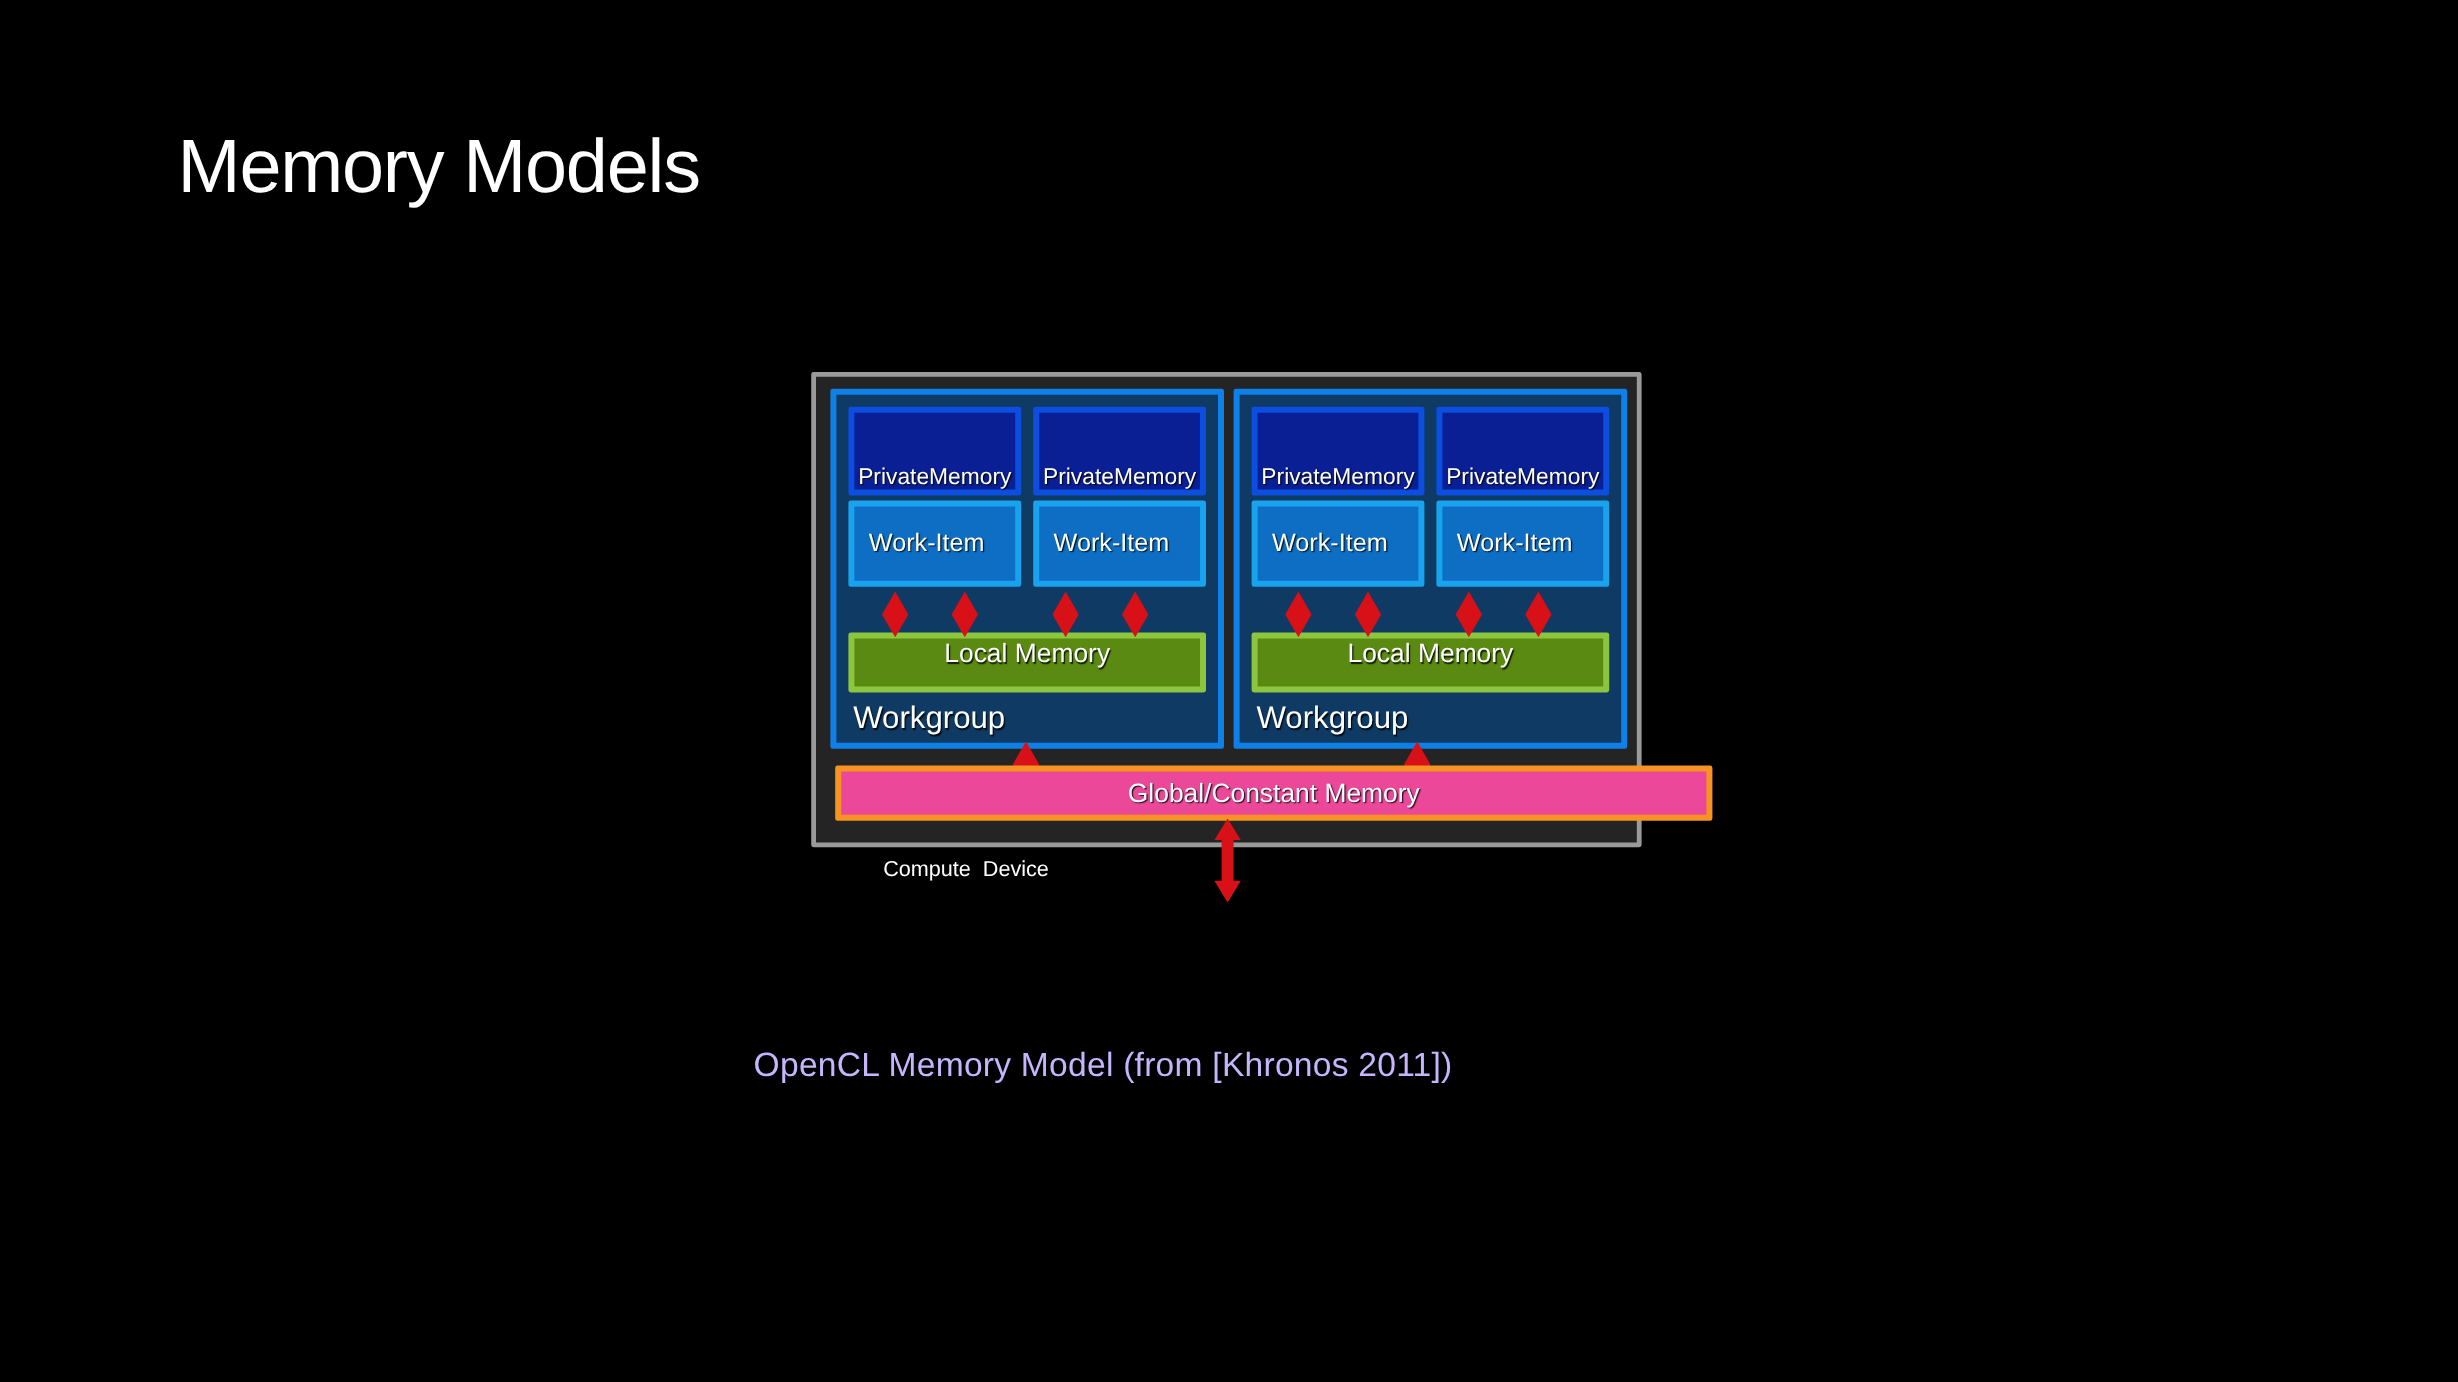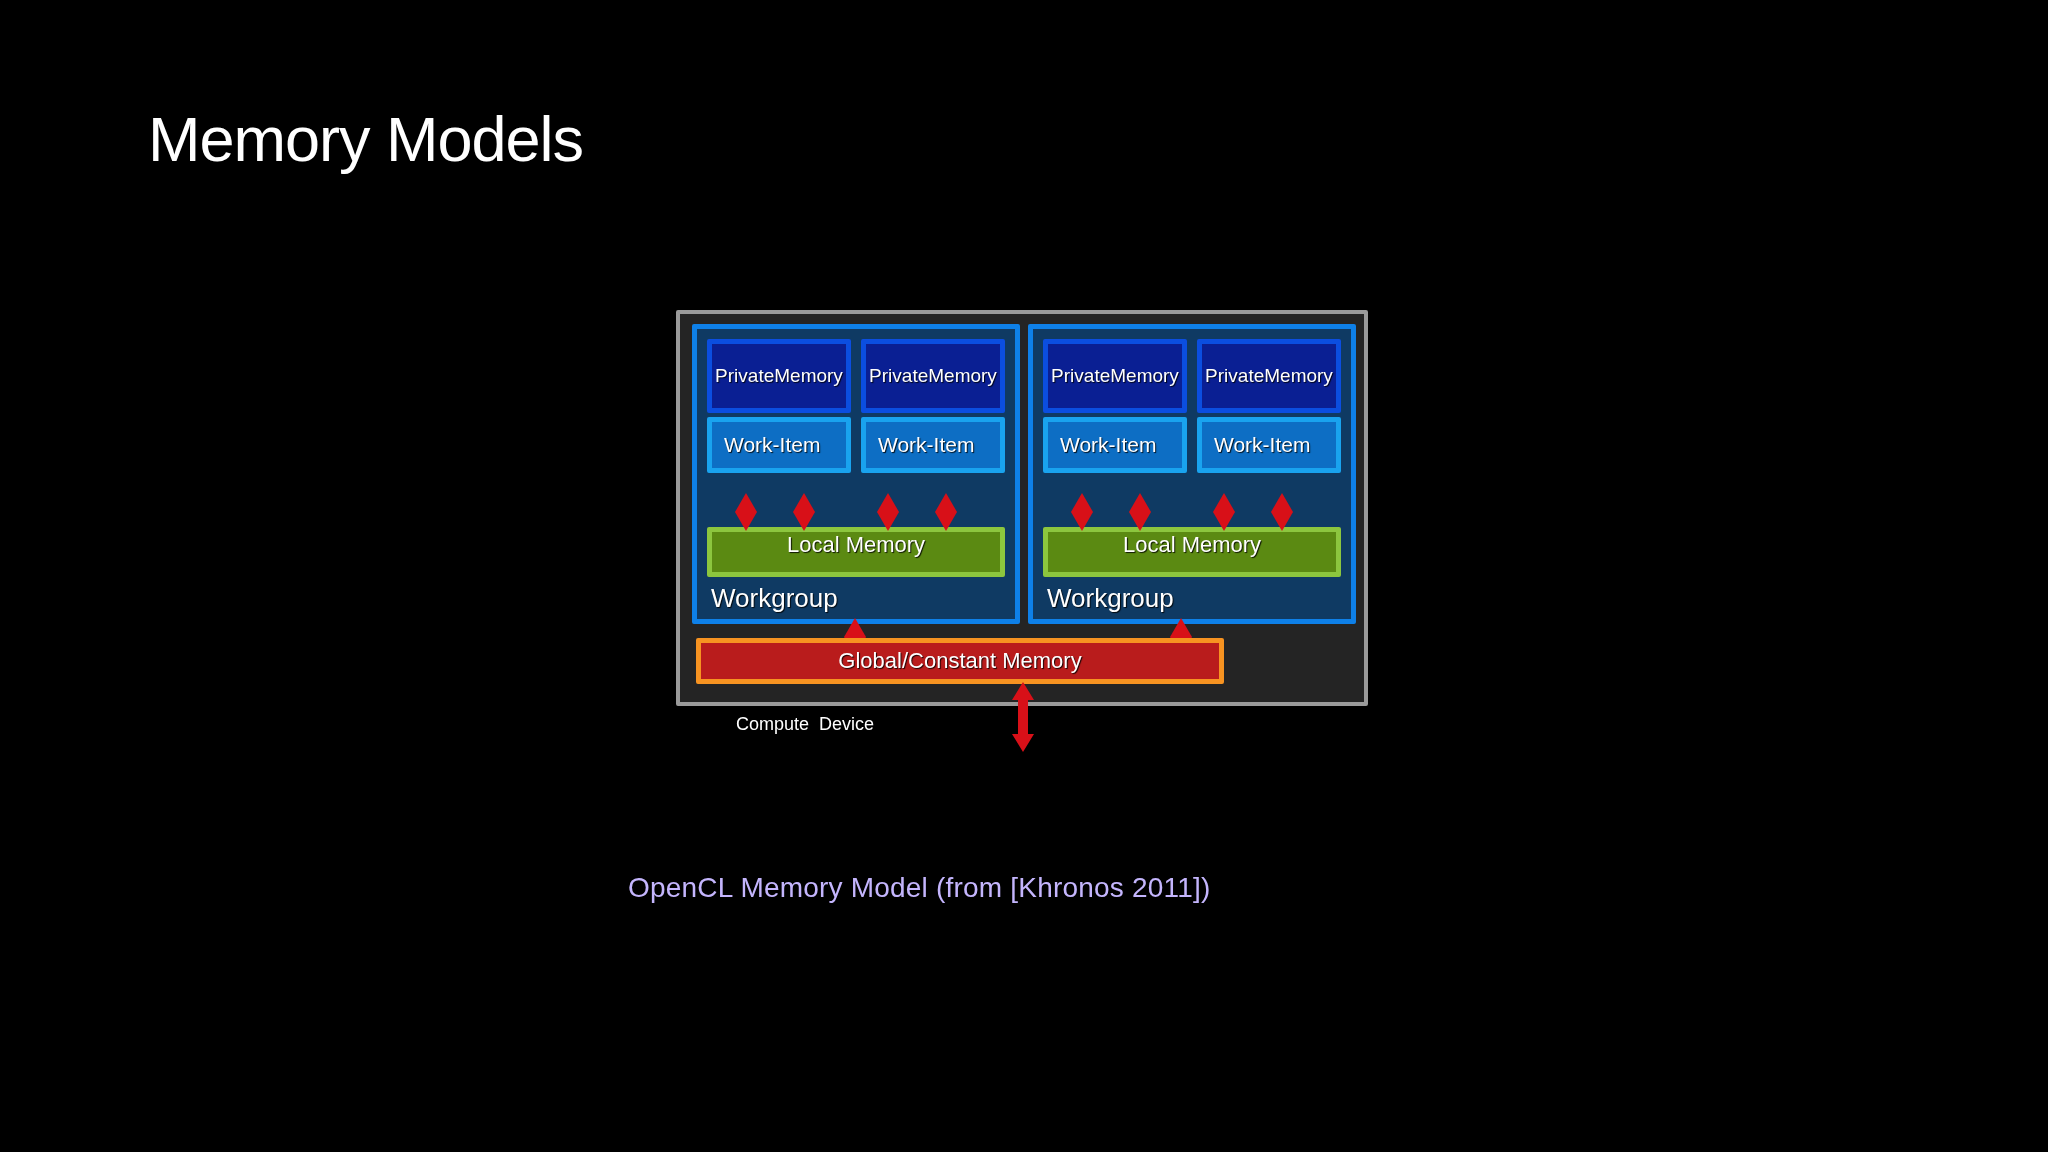--- a/index.html
+++ b/index.html
@@ -96,30 +96,30 @@
     flex-direction: column;
     gap: 4px;
   }
   .private-mem {
     box-sizing: border-box;
     height: 74px;
     background: #0a1f93;
     border: 5px solid #0b4ee0;
     border-radius: 2px;
     display: flex;
-    align-items: center;
+    align-items: flex-end;
     justify-content: center;
     text-align: center;
     font-size: 19px;
     line-height: 1.05;
     text-shadow: 1px 1px 1px rgba(0,0,0,.85);
   }
   .work-item {
     box-sizing: border-box;
-    height: 56px;
+    height: 72px;
     background: #0d6ec4;
     border: 5px solid #19a3ef;
     border-radius: 2px;
     display: flex;
     align-items: center;
     padding-left: 12px;
     font-size: 21px;
     text-shadow: 1px 1px 1px rgba(0,0,0,.85);
   }
 
@@ -164,24 +164,24 @@
     background: #d81018;
     clip-path: polygon(50% 0%, 100% 50%, 50% 100%, 0% 50%);
     top: 304px;
   }
 
   
   .global-mem {
     position: absolute;
     left: 16px;
     top: 324px;
-    width: 528px;
+    width: 731px;
     height: 46px;
     box-sizing: border-box;
-    background: #b91c1c;
+    background: #ec4899;
     border: 5px solid #f79321;
     border-radius: 2px;
     display: flex;
     align-items: center;
     justify-content: center;
     font-size: 22px;
     text-shadow: 1px 1px 1px rgba(0,0,0,.85);
   }
   .device-label {
     position: absolute;

